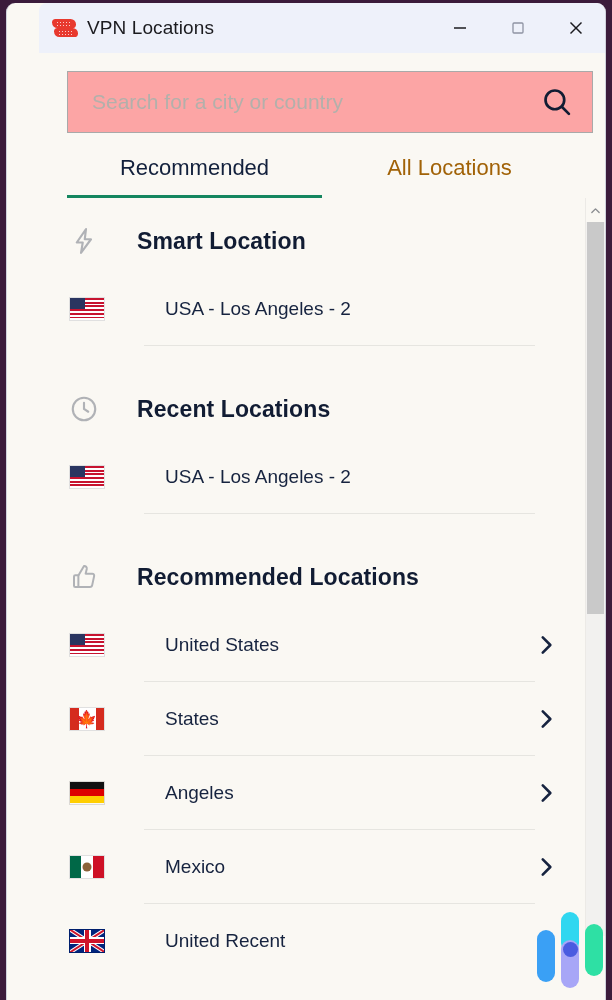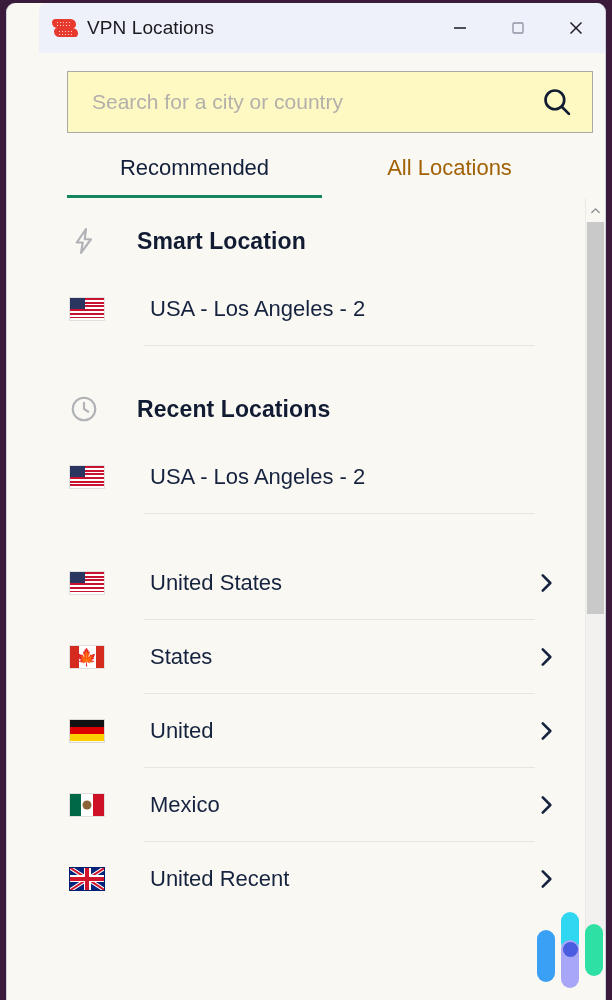--- a/index.html
+++ b/index.html
@@ -52,21 +52,21 @@
     width: 58px; height: 100%;
     display: flex; align-items: center; justify-content: center;
     cursor: default;
   }
   .winbtn svg { display: block; }
 
   
   #search-wrap {
     margin: 18px 12px 0 28px;
     height: 62px;
-    background: #fef9c3;
+    background: #fca5a5;
     border: 1px solid #a9a9a9;
     display: flex;
     align-items: center;
     padding: 0 18px 0 24px;
   }
   #search-input {
     flex: 1 1 auto;
     border: 0; outline: 0; background: transparent;
     font-family: "Liberation Sans", sans-serif;
     font-size: 21px;
@@ -141,22 +141,22 @@
     cursor: default;
   }
   .flag {
     width: 36px; height: 24px;
     flex: none;
     border: 1px solid rgba(0,0,0,.12);
     overflow: hidden;
     position: relative;
   }
   .loc-label {
-    margin-left: 45px;
-    font-size: 22px;
+    margin-left: 60px;
+    font-size: 19px;
     color: #16233f;
     flex: 1 1 auto;
   }
   .chev { flex: none; color: #16233f; display: block; }
 
   .divider {
     height: 1px;
     background: #e6e5e0;
     margin-left: 105px;
     margin-right: 50px;
@@ -368,20 +368,29 @@
       <div class="loc-row">
         <span class="flag flag-us">
           <span class="stripes"></span>
             <span class="canton"></span>
         </span>
         <span class="loc-label">USA - Los Angeles - 2</span>
       </div>
       <div class="divider"></div>
       <div class="gap"></div>
 
+      <div class="section-head">
+        <span class="section-icon">
+          <svg width="30" height="30" viewBox="0 0 24 24">
+            <path d="M7.5 10.5 V20 H5 A1 1 0 0 1 4 19 V11.5 A1 1 0 0 1 5 10.5 Z" fill="none" stroke="#b0b2b6" stroke-width="1.6" stroke-linejoin="round"></path>
+            <path d="M7.5 10.8 L12 3.2 A2 2 0 0 1 14.2 5.6 L13.3 9.3 H18.6 A1.6 1.6 0 0 1 20.1 11.3 L18.6 18.3 A2 2 0 0 1 16.7 20 H7.5" fill="none" stroke="#b0b2b6" stroke-width="1.6" stroke-linejoin="round"></path>
+          </svg>
+        </span>
+        <span class="section-title">Recommended Locations</span>
+      </div>
 
       <div class="loc-row">
         <span class="flag flag-us">
           <span class="stripes"></span>
             <span class="canton"></span>
         </span>
         <span class="loc-label">United States</span>
         <svg class="chev" width="26" height="26" viewBox="0 0 24 24">
           <path d="M9 5 L16 12 L9 19" fill="none" stroke="#16233f" stroke-width="2.4" stroke-linecap="round" stroke-linejoin="round"></path>
         </svg>
@@ -402,21 +411,21 @@
         </svg>
       </div>
       <div class="divider"></div>
 
       <div class="loc-row">
         <span class="flag flag-de">
           <i style="background:#111"></i>
             <i style="background:#dd0000"></i>
             <i style="background:#ffce00"></i>
         </span>
-        <span class="loc-label">United</span>
+        <span class="loc-label">Angeles</span>
         <svg class="chev" width="26" height="26" viewBox="0 0 24 24">
           <path d="M9 5 L16 12 L9 19" fill="none" stroke="#16233f" stroke-width="2.4" stroke-linecap="round" stroke-linejoin="round"></path>
         </svg>
       </div>
       <div class="divider"></div>
 
       <div class="loc-row">
         <span class="flag flag-mx">
           <span class="g"></span>
             <span class="w">

